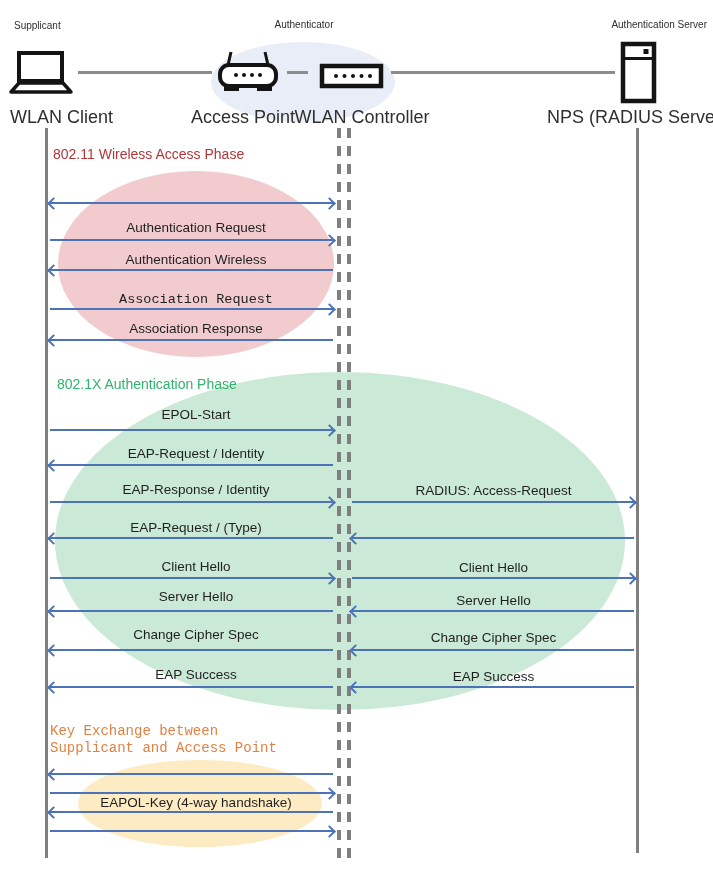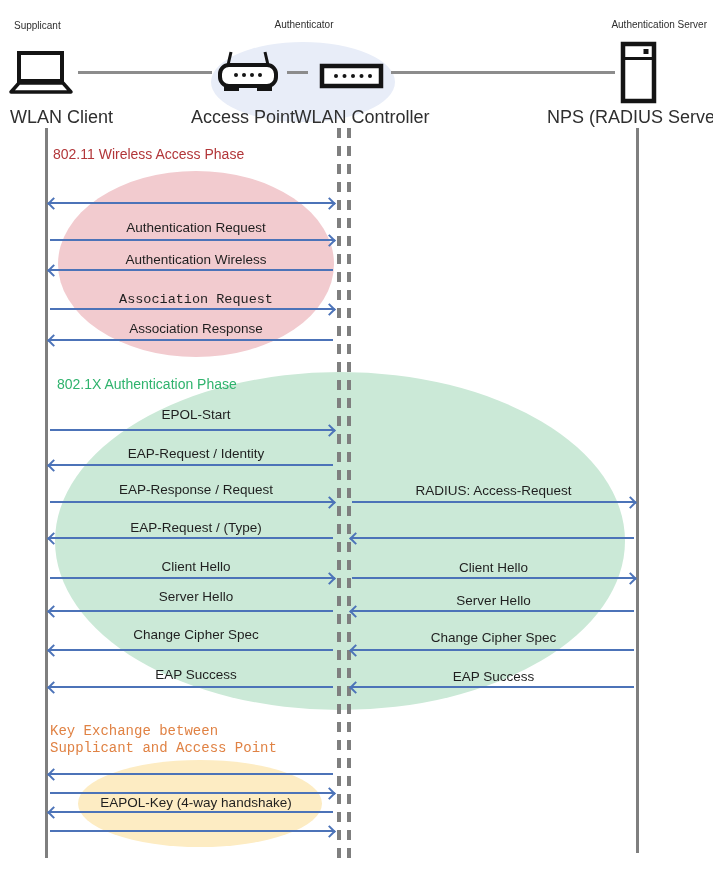--- a/index.html
+++ b/index.html
@@ -146,21 +146,21 @@
   <div class="msg laneL" style="top:407px;">EPOL-Start</div>
   <div class="arr arrL r" style="top:424px;">
       <div class="ln"></div>
     </div>
 
   <div class="msg laneL" style="top:446px;">EAP-Request / Identity</div>
   <div class="arr arrL l" style="top:459px;">
       <div class="ln"></div>
     </div>
 
-  <div class="msg laneL" style="top:482px;">EAP-Response / Request</div>
+  <div class="msg laneL" style="top:482px;">EAP-Response / Identity</div>
   <div class="arr arrL r" style="top:496px;">
       <div class="ln"></div>
     </div>
 
   <div class="msg laneL" style="top:520px;">EAP-Request / (Type)</div>
   <div class="arr arrL l" style="top:532px;">
       <div class="ln"></div>
     </div>
 
   <div class="msg laneL" style="top:559px;">Client Hello</div>

